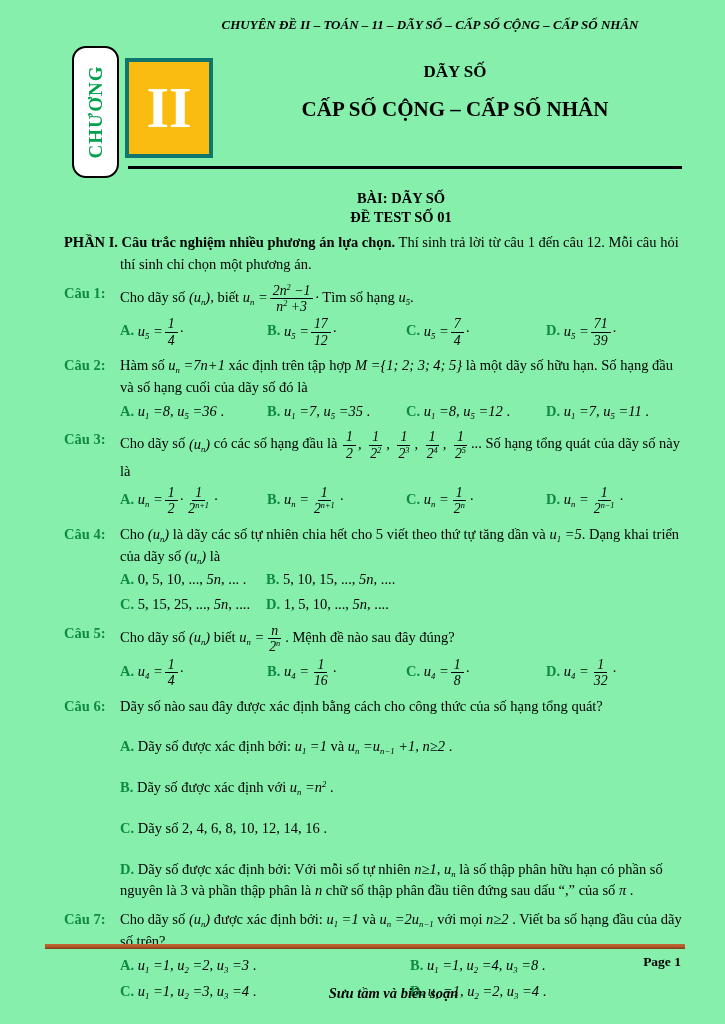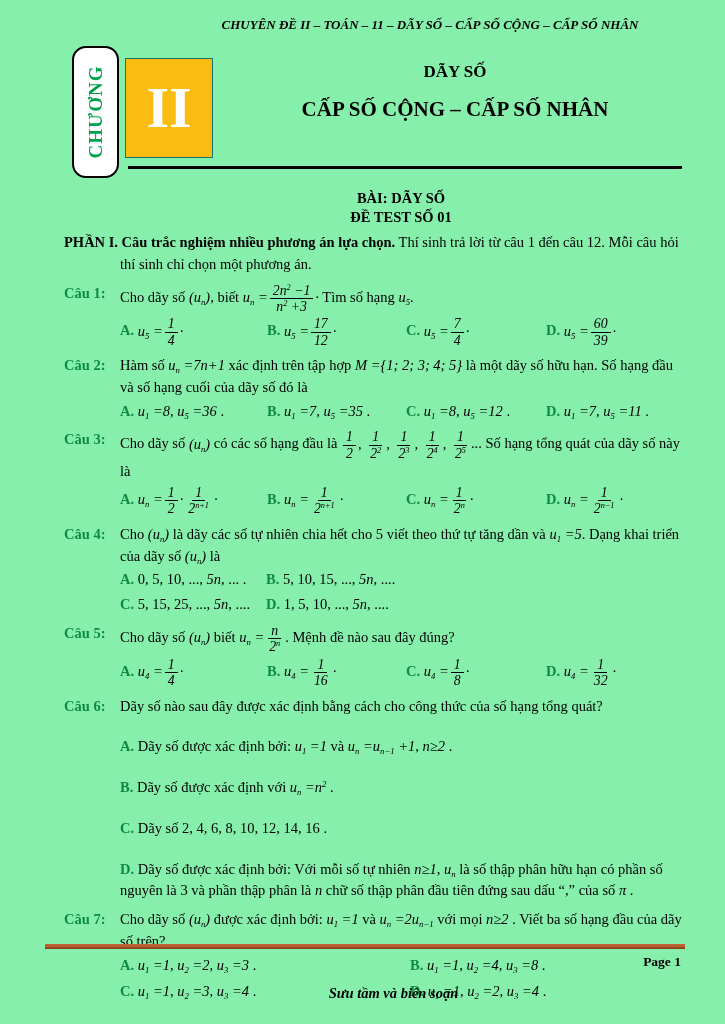--- a/index.html
+++ b/index.html
@@ -30,21 +30,21 @@
     border:2px solid #000; border-radius:14px; background:#fff;
   }
   .pill-label{
     position:absolute; left:50%; top:50%;
     transform:translate(-50%,-50%) rotate(-90deg);
     color:var(--chapter-green); font-weight:bold; font-size:19px;
     letter-spacing:1px; white-space:nowrap;
   }
   .numbox{
     position:absolute; left:125px; top:12px; width:88px; height:100px;
-    background:var(--gold); border:1px solid #0f766e;
+    background:var(--gold); border:4px solid #0f766e;
     display:flex; align-items:center; justify-content:center;
   }
   .numbox span{ color:#fff; font-weight:bold; font-size:58px; line-height:1; }
   .banner-titles{
     position:absolute; left:230px; right:45px; top:16px;
     text-align:center; font-weight:bold;
   }
   .bt1{ font-size:17px; }
   .bt2{ font-size:21px; margin-top:15px; }
   .banner-rule{
@@ -131,21 +131,21 @@
                   </span>·</i></div>
               <div class="opt"><b class="okey">B.</b> <i class="m">u<sub>5</sub> =<span class="frac">
                     <span class="num">17</span>
                     <span class="den">12</span>
                   </span>·</i></div>
               <div class="opt"><b class="okey">C.</b> <i class="m">u<sub>5</sub> =<span class="frac">
                     <span class="num">7</span>
                     <span class="den">4</span>
                   </span>·</i></div>
               <div class="opt"><b class="okey">D.</b> <i class="m">u<sub>5</sub> =<span class="frac">
-                    <span class="num">60</span>
+                    <span class="num">71</span>
                     <span class="den">39</span>
                   </span>·</i></div>
             </div>
           </div>
         </div>
         <div class="question">
           <div class="qlabel">Câu 2:</div>
           <div class="qbody">
             <div class="qtext">Hàm số <i class="m">u<sub>n</sub> =7n+1</i> xác định trên tập hợp <i class="m">M ={1; 2; 3; 4; 5}</i> là một dãy số hữu hạn. Số hạng đầu và số hạng cuối của dãy số đó là</div>
             <div class="opts row4">

